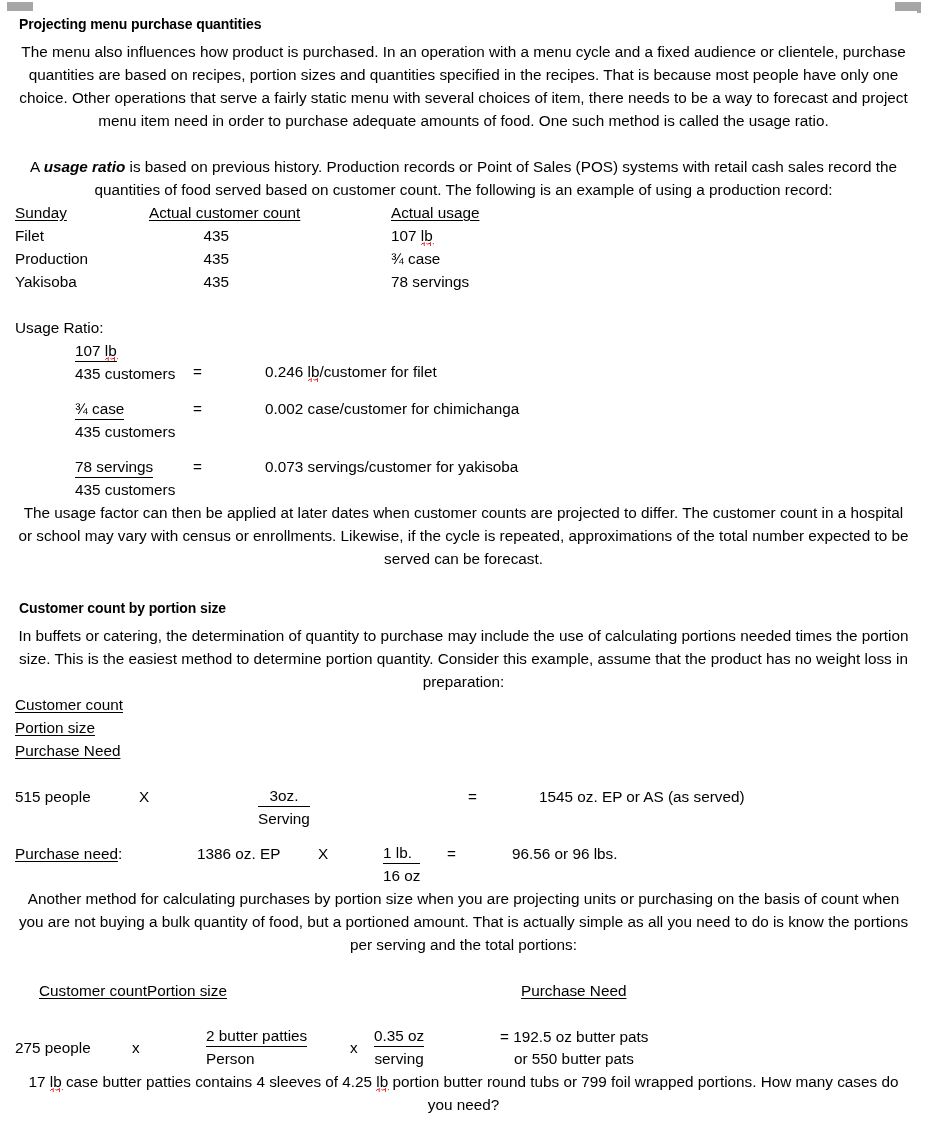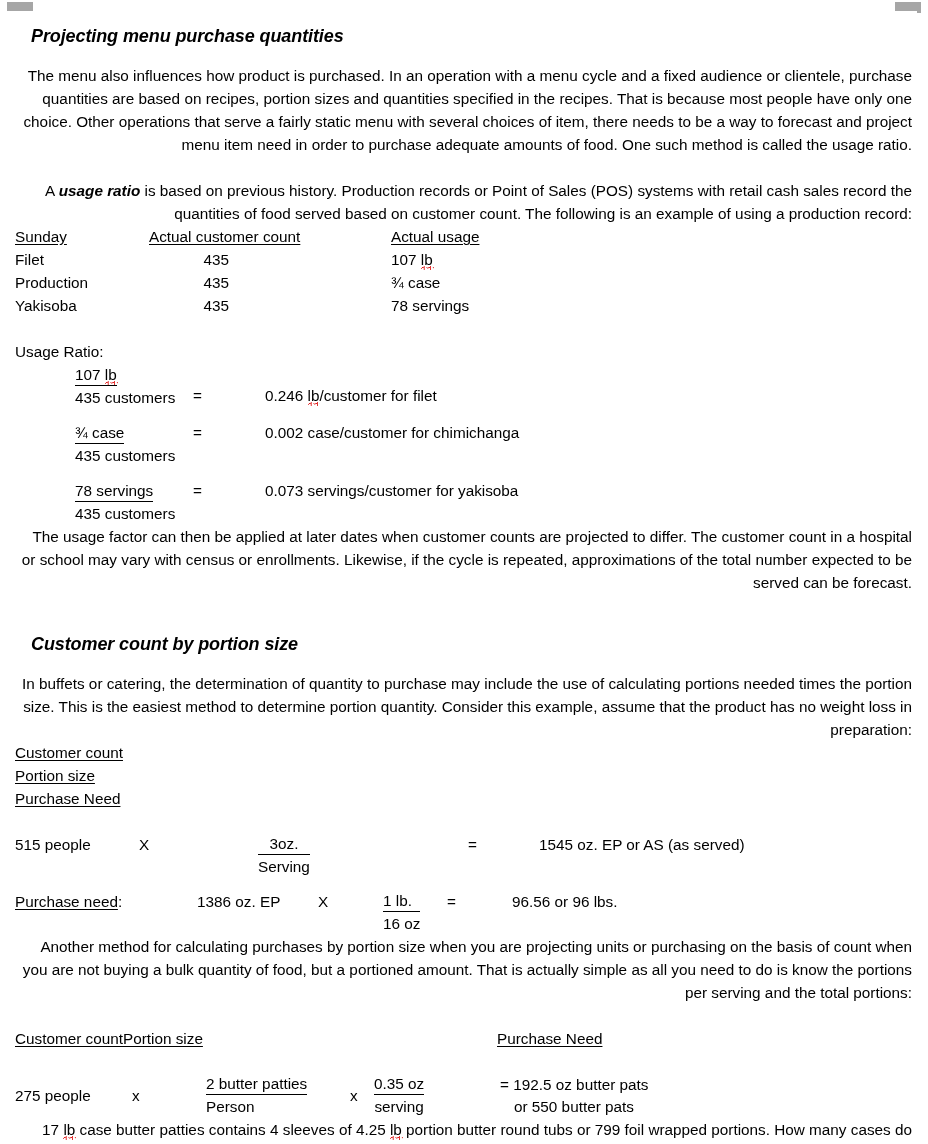--- a/index.html
+++ b/index.html
@@ -41,32 +41,31 @@
   }
   .corner.tr { right: 7px; top: 2px; }
   .corner.tr-v {
     position: absolute;
     right: 7px; top: 2px;
     width: 4px; height: 11px;
     background: #a6a6a6;
   }
 
   h2.heading {
-    font-size: 18px;
+    font-size: 14px;
     line-height: 23px;
     font-weight: bold;
-    font-style: italic;
-    margin: 16px;
+    margin: 4px;
     padding: 0;
     letter-spacing: -0.1px;
   }
   p.para {
     margin: 0;
     padding: 0;
-    text-align: right;
+    text-align: center;
   }
   .spacer { height: 23px; }
   .spacer-half { height: 12px; }
 
   b.bi { font-weight: bold; font-style: italic; }
 
   
   .sp {
     position: relative;
     white-space: nowrap;
@@ -136,21 +135,21 @@
   .pn-row { display: flex; align-items: flex-start; }
   .pn-row .q1 { width: 182px; }
   .pn-row .q2 { width: 121px; }
   .pn-row .qx { width: 65px; }
   .pn-row .q3 { width: 64px; }
   .pn-row .qeq { width: 65px; }
   .pn-row .q4 { flex: 1; }
 
   
   .bp-head { display: flex; }
-  .bp-head .b1 { width: 482px; }
+  .bp-head .b1 { width: 482px; margin-left: 24px; }
   .bp-head .b2 { flex: 1; }
 
   .bp-row { display: flex; align-items: center; }
   .bp-row .r1 { width: 117px; }
   .bp-row .rx { width: 74px; }
   .bp-row .r2 { width: 144px; }
   .bp-row .rx2 { width: 24px; }
   .bp-row .r3 { width: 126px; }
   .bp-row .r4 { flex: 1; }
 

